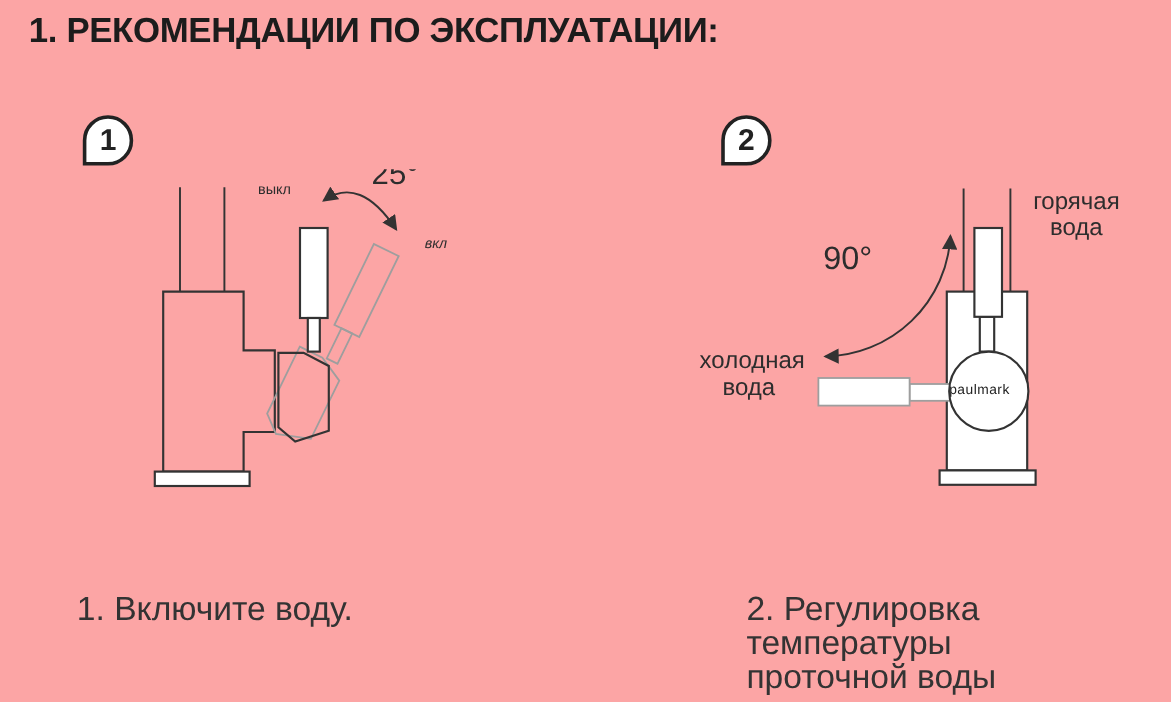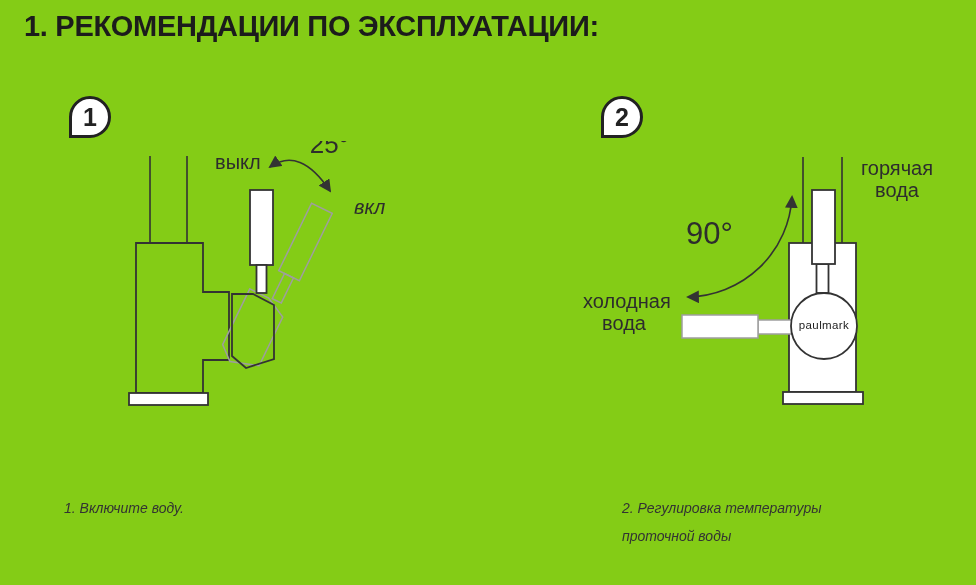--- a/index.html
+++ b/index.html
@@ -1,48 +1,48 @@
 <!DOCTYPE html>
 <html><head>
 <meta charset="utf-8">
 <style>
   html,body{margin:0;padding:0;background:#ffffff;}
   .canvas{
-    position:relative;width:976px;height:585px;background:#84cc16;overflow:hidden;
+    position:relative;width:976px;height:585px;background:#fca5a5;overflow:hidden;
     font-family:"Liberation Sans",sans-serif;color:#2b2b2b;
   }
   .page-title{
     position:absolute;left:24px;top:10px;font-size:29px;font-weight:bold;
     color:#1c1c1c;letter-spacing:-0.3px;white-space:nowrap;
   }
   .badge{
     position:absolute;width:36px;height:36px;border:3px solid #222;
     border-radius:50% 50% 50% 0;background:#fff;
     display:flex;align-items:center;justify-content:center;
     font-size:25px;font-weight:bold;color:#222;
   }
   .badge-1{left:69px;top:96px;}
   .badge-2{left:601px;top:96px;}
   .lineart{position:absolute;left:0;top:0;}
-  .diagram-label{position:absolute;font-size:20px;color:#2d2d2d;white-space:nowrap;}
+  .diagram-label{position:absolute;font-size:12px;color:#2d2d2d;white-space:nowrap;}
   .label-off{left:215px;top:151px;}
   .label-on{left:354px;top:196px;font-style:italic;}
   .angle25-clip{
     position:absolute;left:297px;top:141px;width:52px;height:23px;overflow:hidden;
   }
   .angle25-clip span{display:block;margin-top:-12px;font-size:26px;color:#2d2d2d;text-align:right;}
-  .label-90{left:686px;top:200px;font-size:31px;margin-top:16px;}
+  .label-90{left:686px;top:200px;font-size:27px;}
   .water-label{position:absolute;text-align:center;font-size:20px;line-height:22px;color:#2d2d2d;}
   .label-cold{left:845px;top:157px;width:104px;}
   .label-hot{left:583px;top:290px;width:82px;}
   .brand-logo{
-    position:absolute;left:791px;top:319px;width:66px;text-align:center;
+    position:absolute;left:791px;top:319px;width:66px;
     font-size:11.5px;letter-spacing:0.4px;color:#222;
   }
-  .caption{position:absolute;font-size:14px;line-height:28px;color:#333;font-style:italic;}
+  .caption{position:absolute;font-size:28px;line-height:28px;color:#333;}
   .caption-1{left:64px;top:494px;}
   .caption-2{left:599px;top:494px;margin-left:23px;}
 </style>
 </head>
 <body>
 
 <div class="canvas">
 
   <div class="page-title">1. РЕКОМЕНДАЦИИ ПО ЭКСПЛУАТАЦИИ:</div>
 

